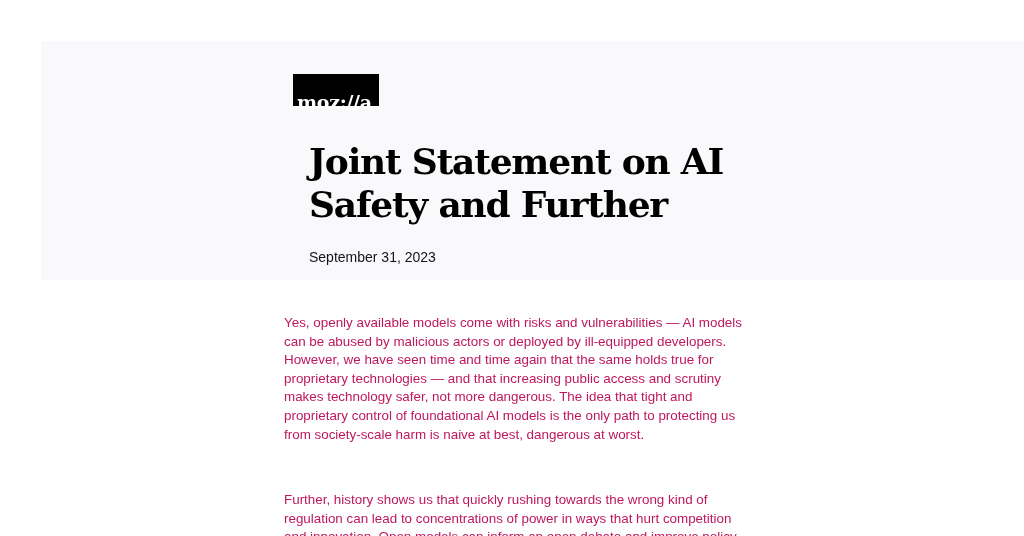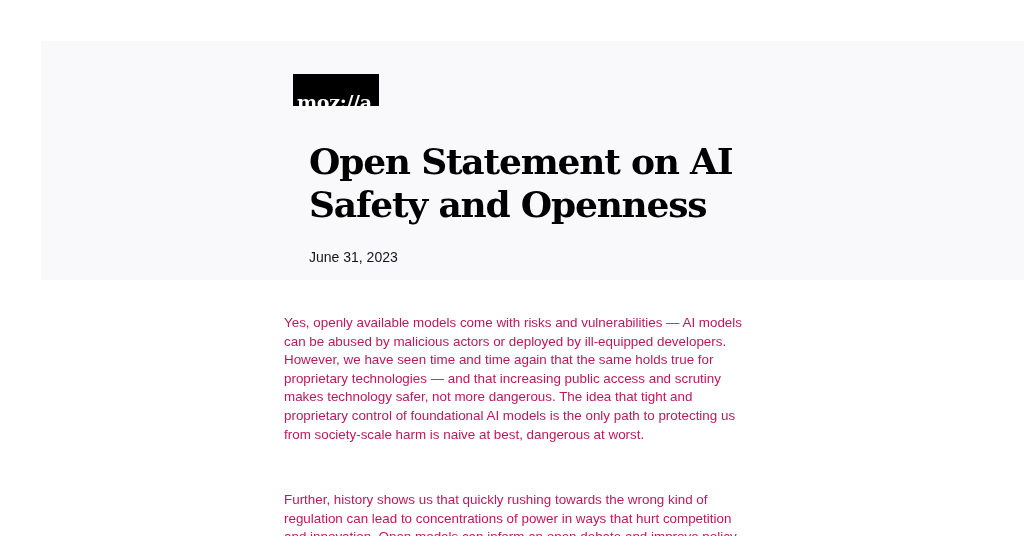--- a/index.html
+++ b/index.html
@@ -39,21 +39,21 @@
     font-size: 13.4px; line-height: 18.6px; color: #be185d;
     margin-bottom: 15px;
   }
 </style>
 </head>
 <body>
 
 <div class="hero">
   <div class="hero-inner">
     <a class="logo">moz://a</a>
-    <h1 class="title">Open Statement on AI Safety and Openness</h1>
-    <div class="date">June 31, 2023</div>
+    <h1 class="title">Joint Statement on AI Safety and Further</h1>
+    <div class="date">September 31, 2023</div>
   </div>
 </div>
 
 <div class="content">
   <p class="para">Yes, openly available models come with risks and vulnerabilities — AI models can be abused by malicious actors or deployed by ill-equipped developers. However, we have seen time and time again that the same holds true for proprietary technologies — and that increasing public access and scrutiny makes technology safer, not more dangerous. The idea that tight and proprietary control of foundational AI models is the only path to protecting us from society-scale harm is naive at best, dangerous at worst.</p>
   <p class="para">Further, history shows us that quickly rushing towards the wrong kind of regulation can lead to concentrations of power in ways that hurt competition and innovation. Open models can inform an open debate and improve policy making. If our objectives are safety,</p>
 </div>
 
 </body></html>

